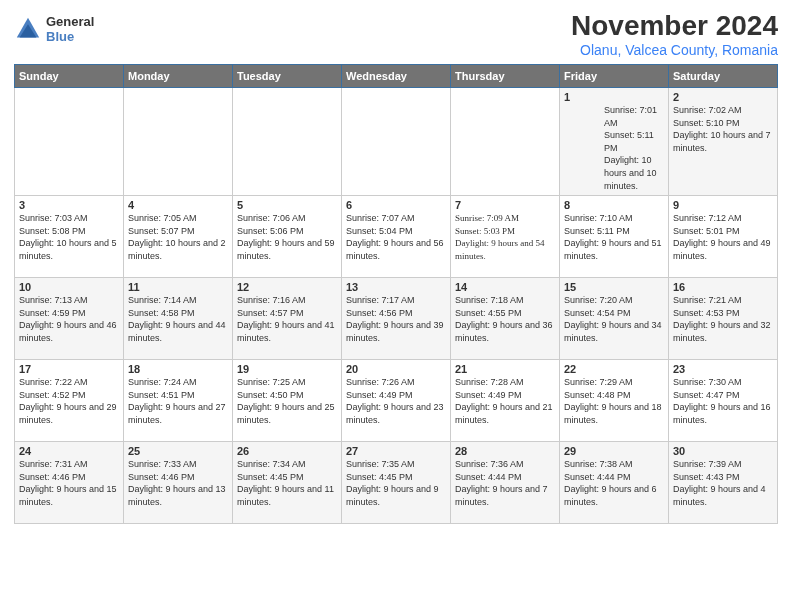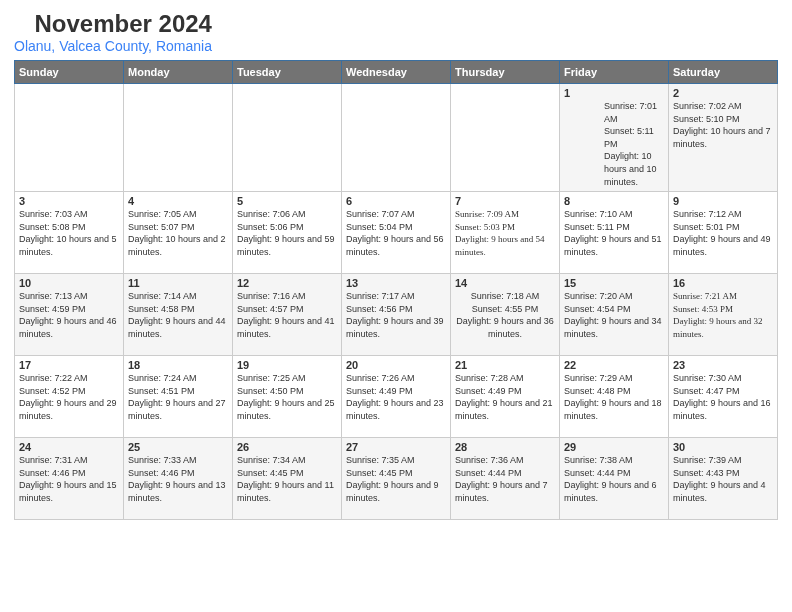--- a/index.html
+++ b/index.html
@@ -42,21 +42,21 @@
       color: #4a7fc1;
     }
     .logo-icon {
       width: 28px;
       height: 28px;
     }
     .title-area {
       text-align: right;
     }
     .month-title {
-      font-size: 24px;
+      font-size: 28px;
       font-weight: bold;
       color: #333;
     }
     .location-title {
       font-size: 14px;
       color: #3b82f6;
     }
     .calendar {
       width: 100%;
       border-collapse: collapse;
@@ -98,20 +98,30 @@
     }
     .empty-cell {
       background: #fff !important;
     }
   </style>
 </head>
 <body>
 
 <div class="page">
   <div class="header-area">
+    <div class="logo">
+      <svg class="logo-icon" viewBox="0 0 30 30">
+        <polygon points="15,3 27,24 3,24" fill="#4a7fc1"></polygon>
+        <polygon points="15,10 24,24 6,24" fill="#2a5fa0"></polygon>
+      </svg>
+      <div class="logo-text">
+        <span class="logo-general">General</span>
+        <span class="logo-blue">Blue</span>
+      </div>
+    </div>
     <div class="title-area">
       <div class="month-title">November 2024</div>
       <div class="location-title">Olanu, Valcea County, Romania</div>
     </div>
   </div>
 
   <table class="calendar">
     <thead>
       <tr>
         <th>Sunday</th>
@@ -207,33 +217,33 @@
 Daylight: 9 hours and 41 minutes.</div>
           </td>
           <td>
             <div class="day-number">13</div>
             <div class="day-info" style="white-space: pre-line;">Sunrise: 7:17 AM
 Sunset: 4:56 PM
 Daylight: 9 hours and 39 minutes.</div>
           </td>
           <td>
             <div class="day-number">14</div>
-            <div class="day-info" style="white-space: pre-line; text-align: center;">Sunrise: 7:18 AM
+            <div class="day-info" style="white-space: pre-line;">Sunrise: 7:18 AM
 Sunset: 4:55 PM
 Daylight: 9 hours and 36 minutes.</div>
           </td>
           <td>
             <div class="day-number">15</div>
             <div class="day-info" style="white-space: pre-line;">Sunrise: 7:20 AM
 Sunset: 4:54 PM
 Daylight: 9 hours and 34 minutes.</div>
           </td>
           <td>
             <div class="day-number">16</div>
-            <div class="day-info" style="white-space: pre-line; font-family: Liberation Serif, serif;">Sunrise: 7:21 AM
+            <div class="day-info" style="white-space: pre-line;">Sunrise: 7:21 AM
 Sunset: 4:53 PM
 Daylight: 9 hours and 32 minutes.</div>
           </td>
         </tr>
         <tr>
           <td>
             <div class="day-number">17</div>
             <div class="day-info" style="white-space: pre-line;">Sunrise: 7:22 AM
 Sunset: 4:52 PM
 Daylight: 9 hours and 29 minutes.</div>

